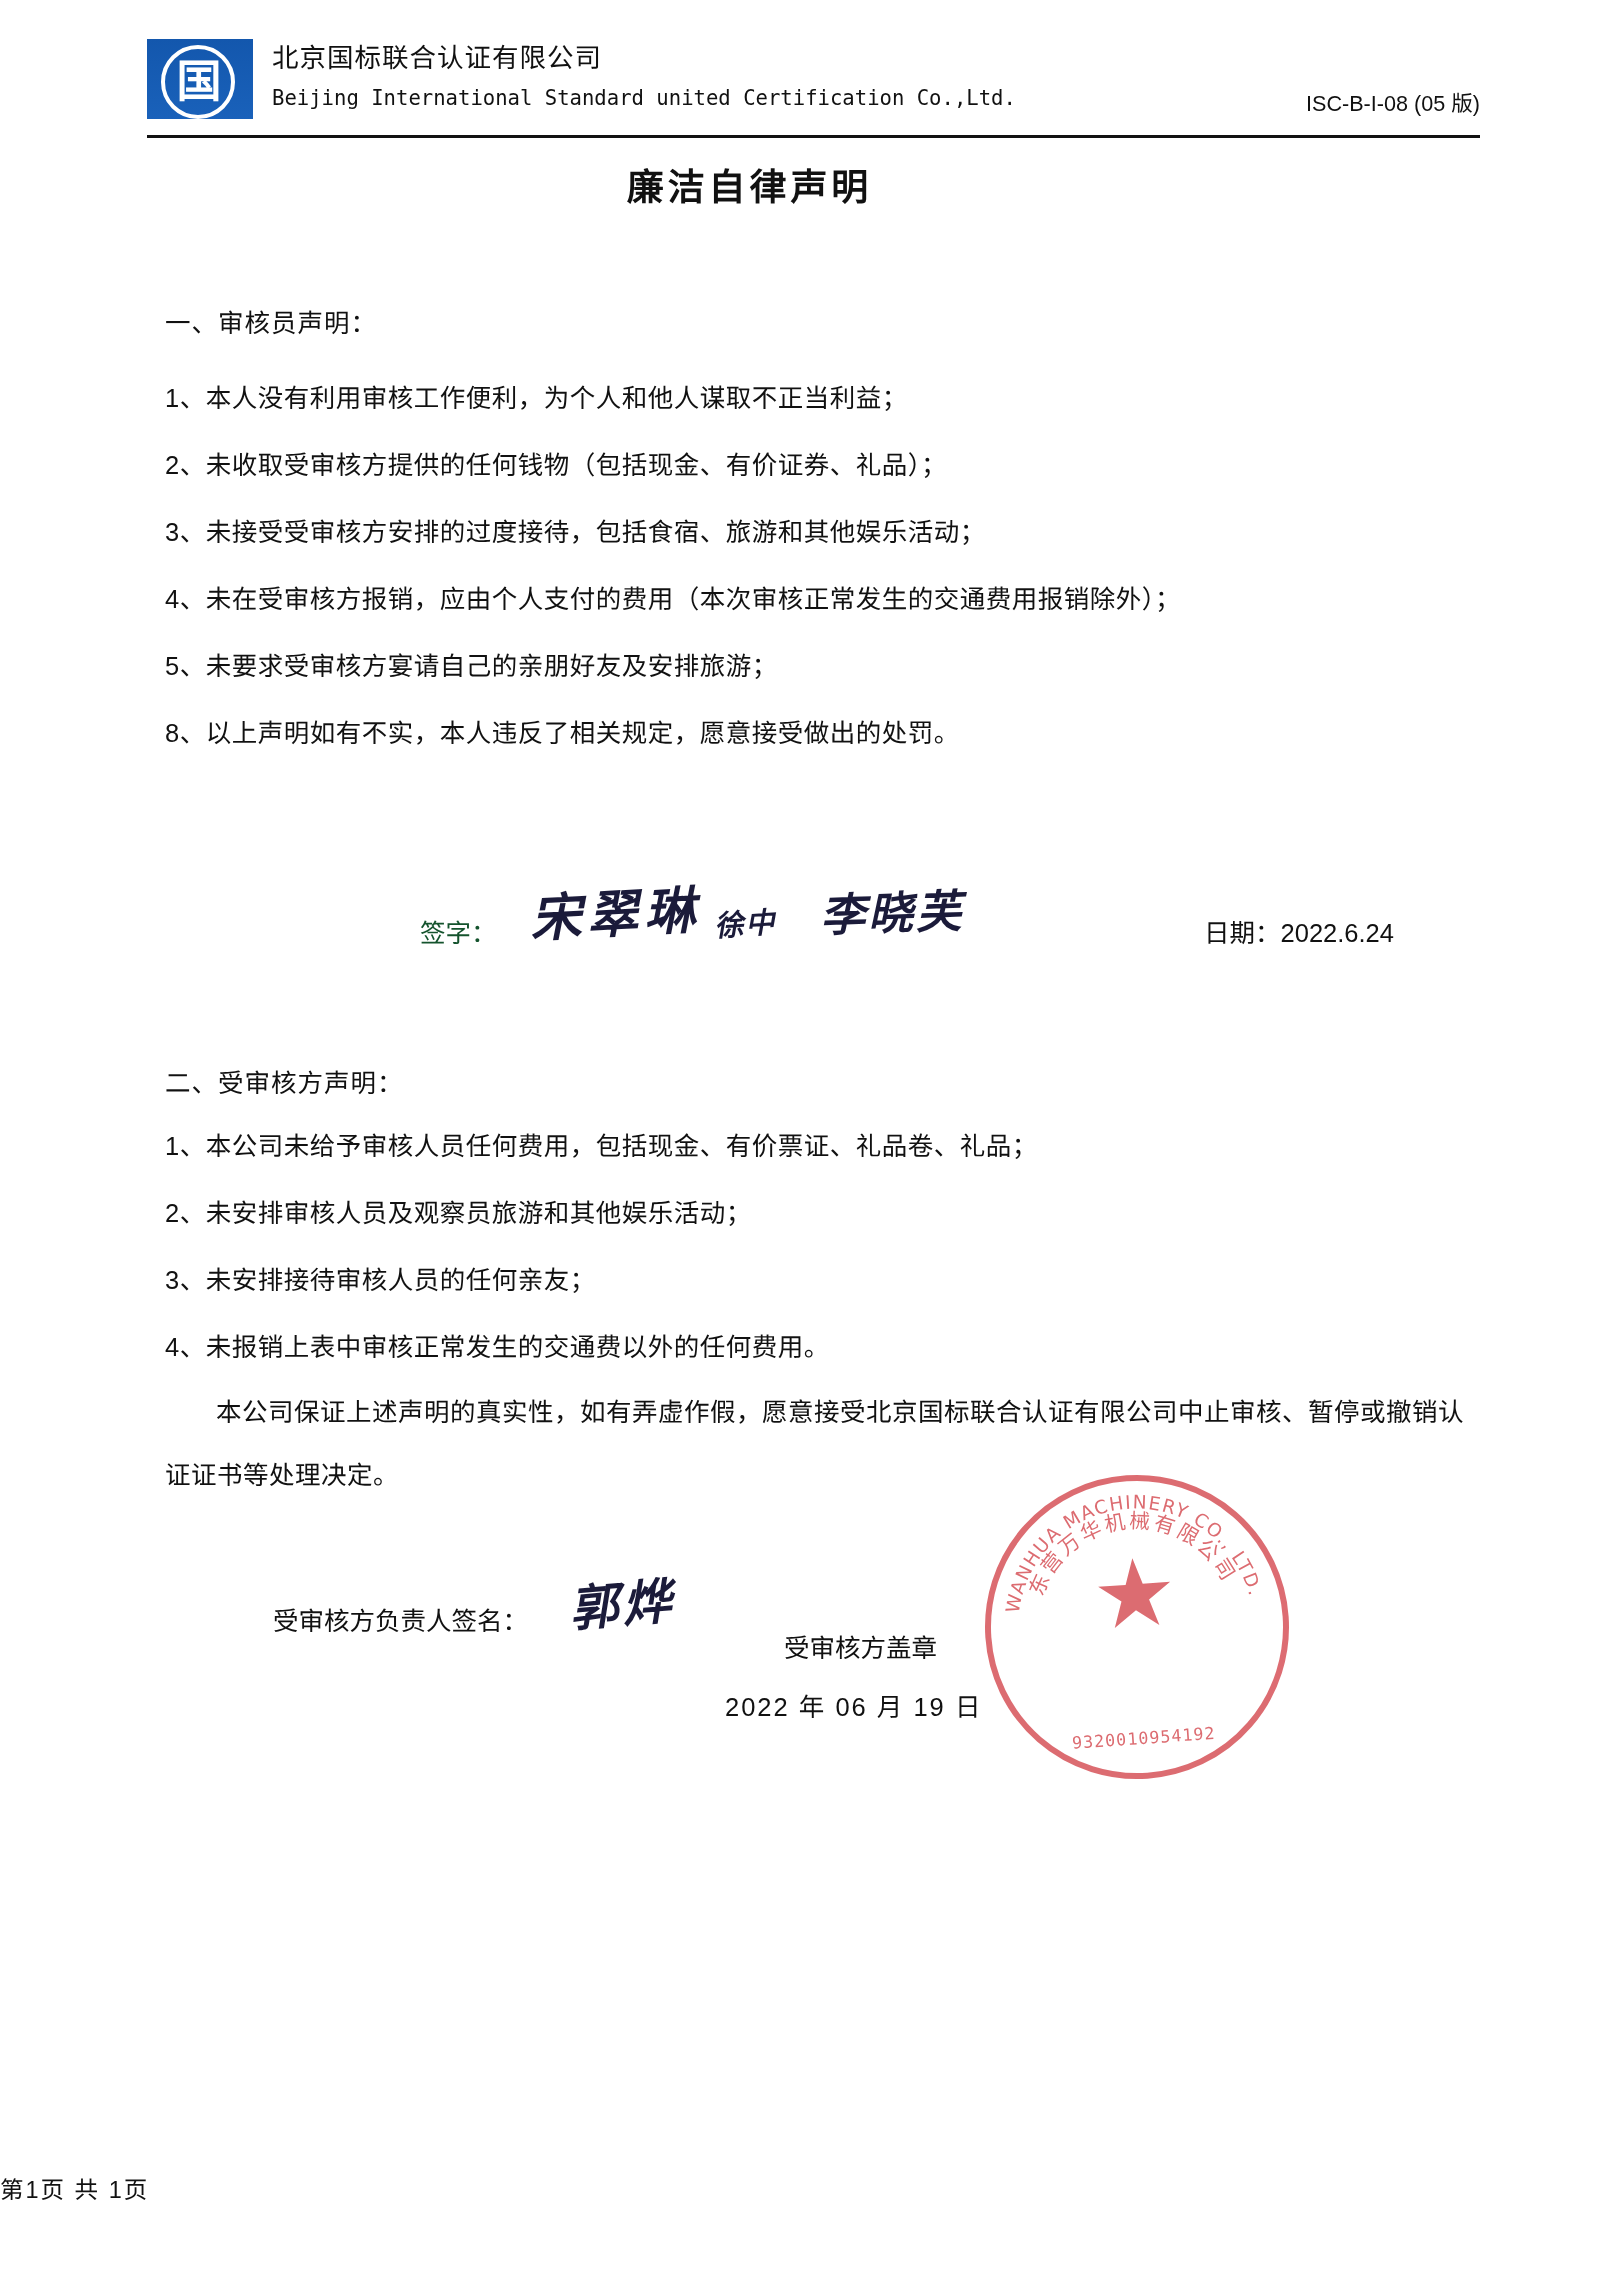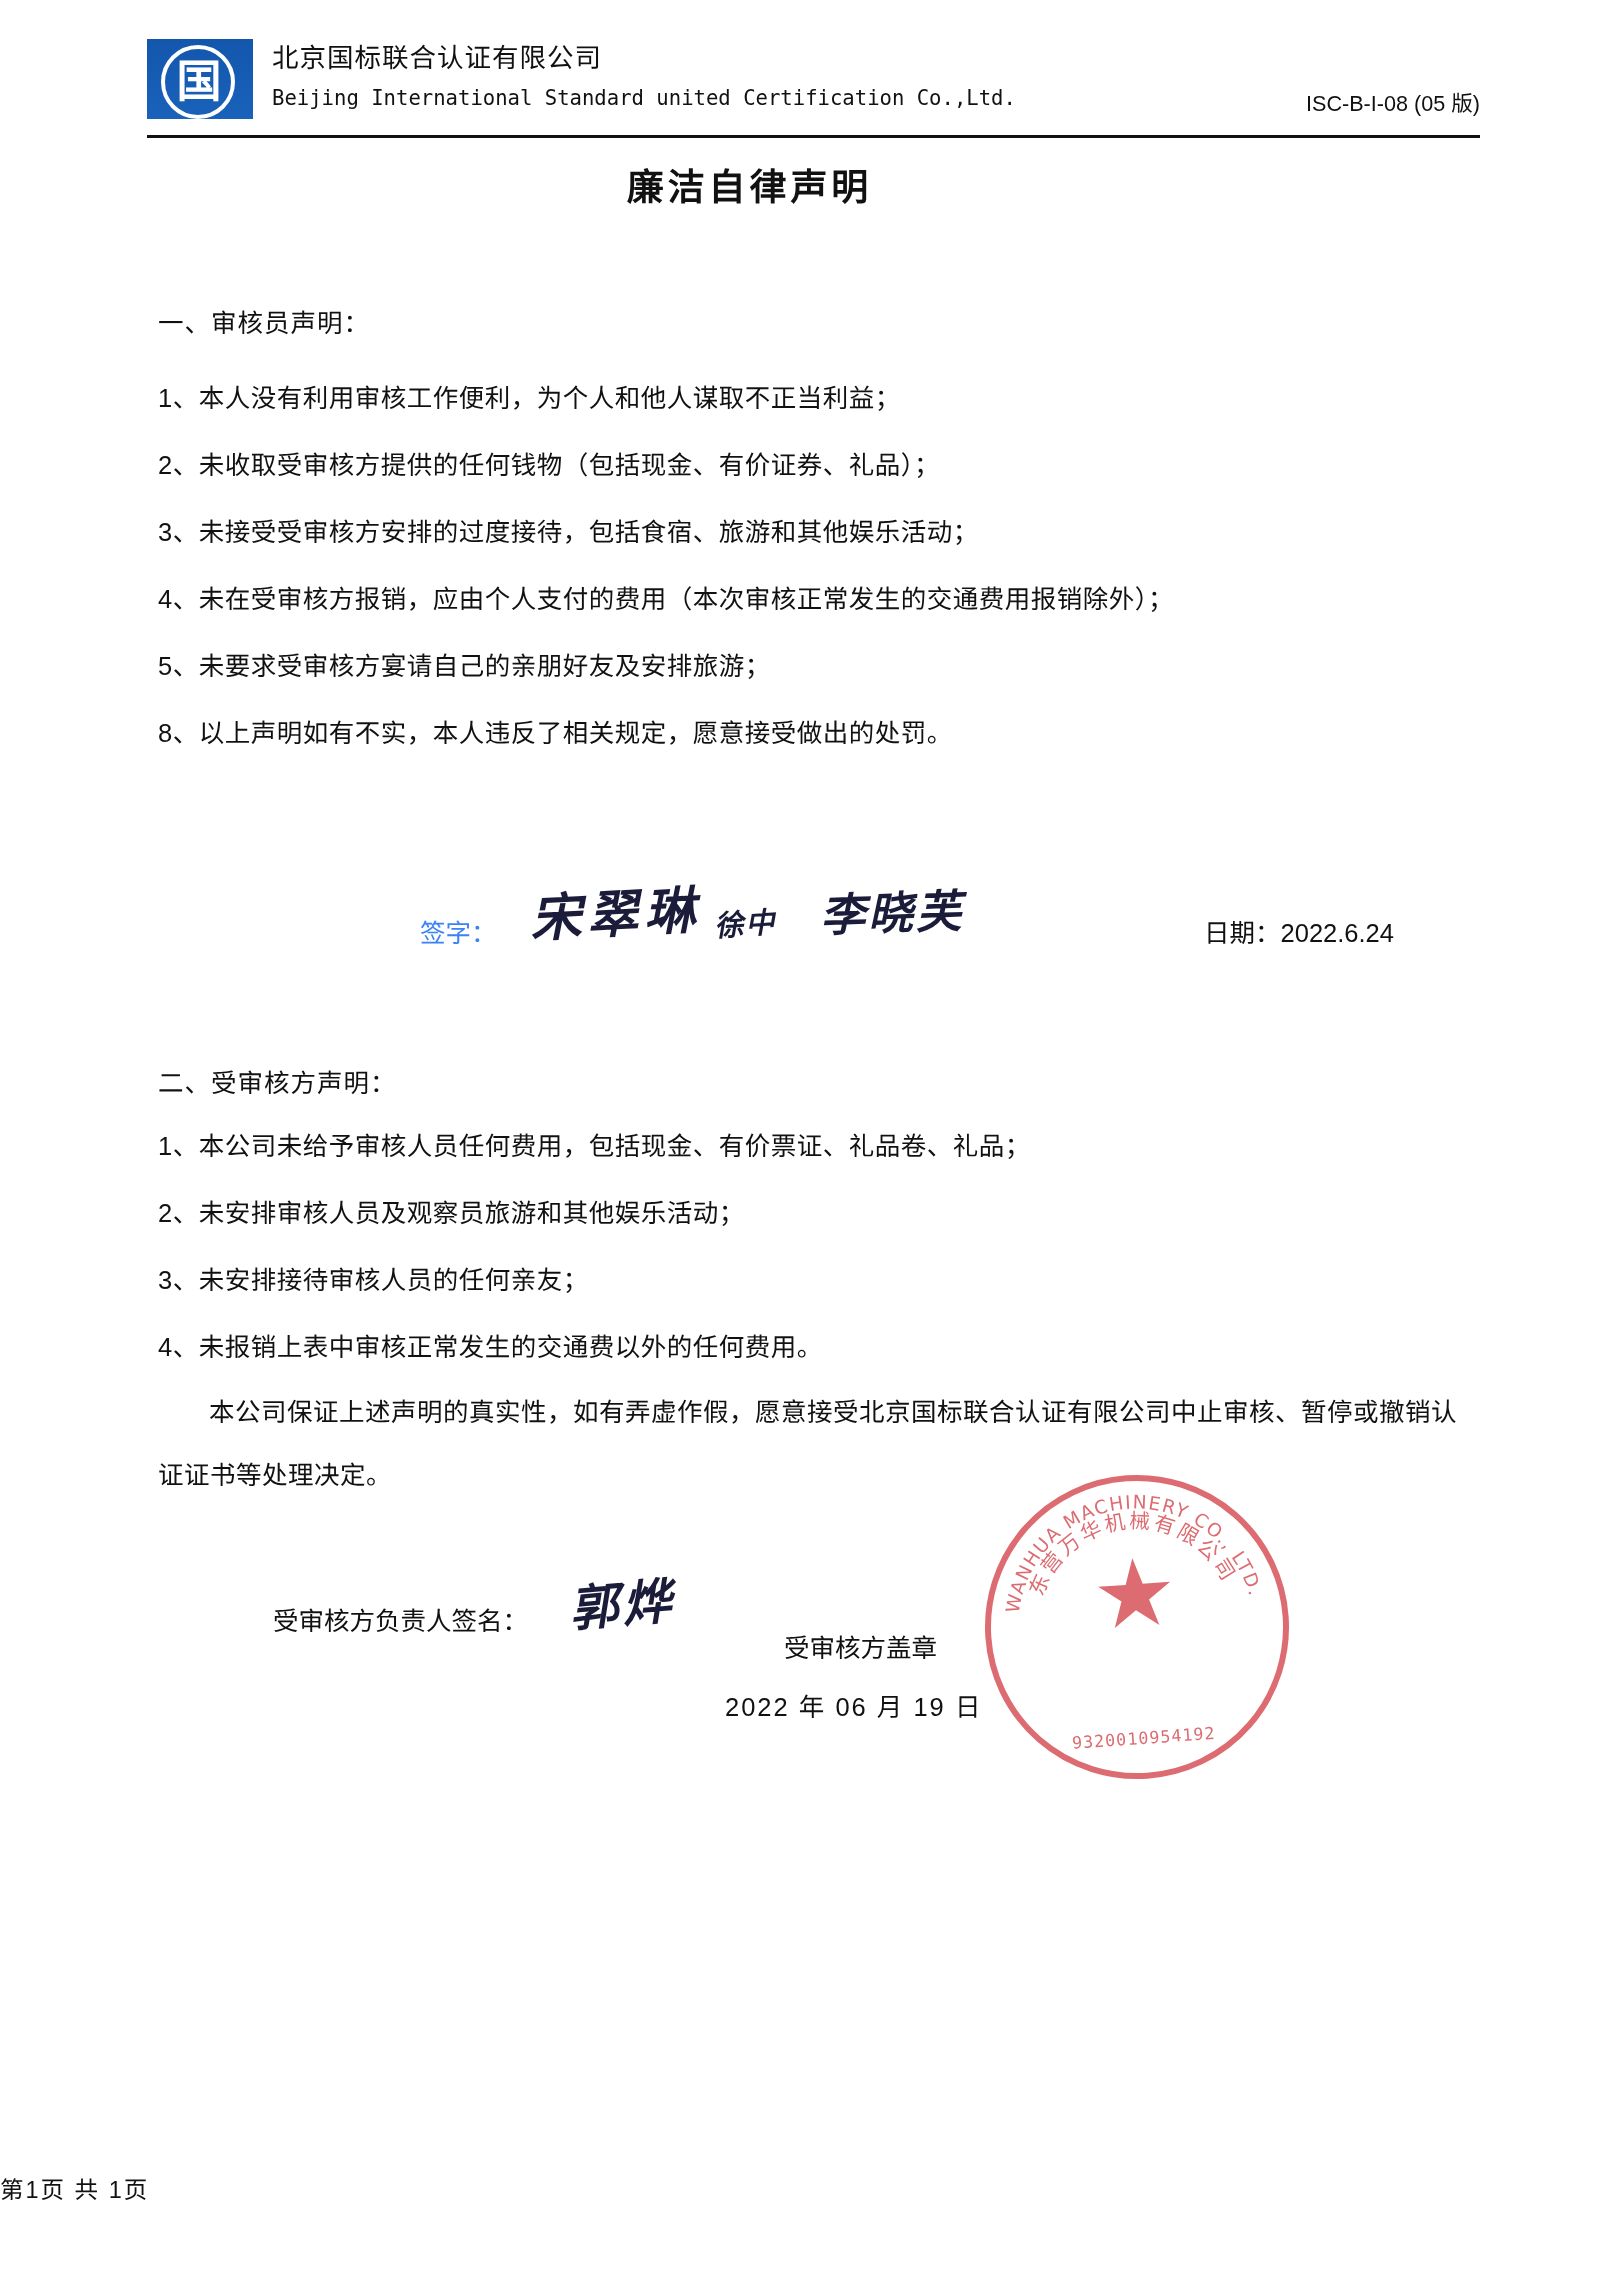--- a/index.html
+++ b/index.html
@@ -129,21 +129,21 @@
     font-family: "Liberation Sans", sans-serif;
     font-weight: bold;
     font-size: 37px;
     letter-spacing: 3.9px;
     color: #111111;
   }
 
   
   .section {
     position: absolute;
-    left: 158px;
+    left: 165px;
     width: 1304px;
   }
   .sec-head {
     font-family: "Liberation Sans", sans-serif;
     font-size: 25.5px;
     letter-spacing: 1px;
     color: #111111;
     margin-bottom: 0;
   }
   .clause {
@@ -174,21 +174,21 @@
     top: 863px;
     width: 1304px;
     height: 108px;
   }
   .sign-label {
     position: absolute;
     left: 255px;
     top: 49px;
     font-family: "Liberation Sans", sans-serif;
     font-size: 25.5px;
-    color: #3b82f6;
+    color: #14532d;
   }
   .hand {
     position: absolute;
     font-family: "Liberation Serif", serif;
     color: #1b1b3a;
     font-style: italic;
     font-weight: bold;
     white-space: nowrap;
   }
   .hand-1 {

